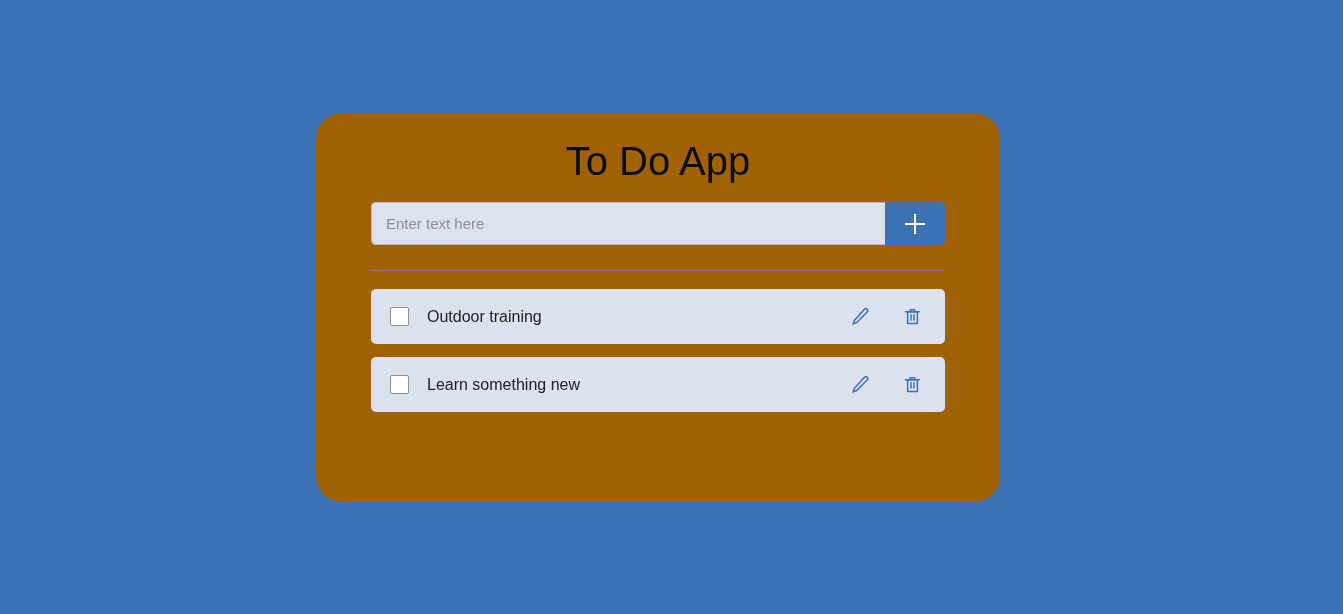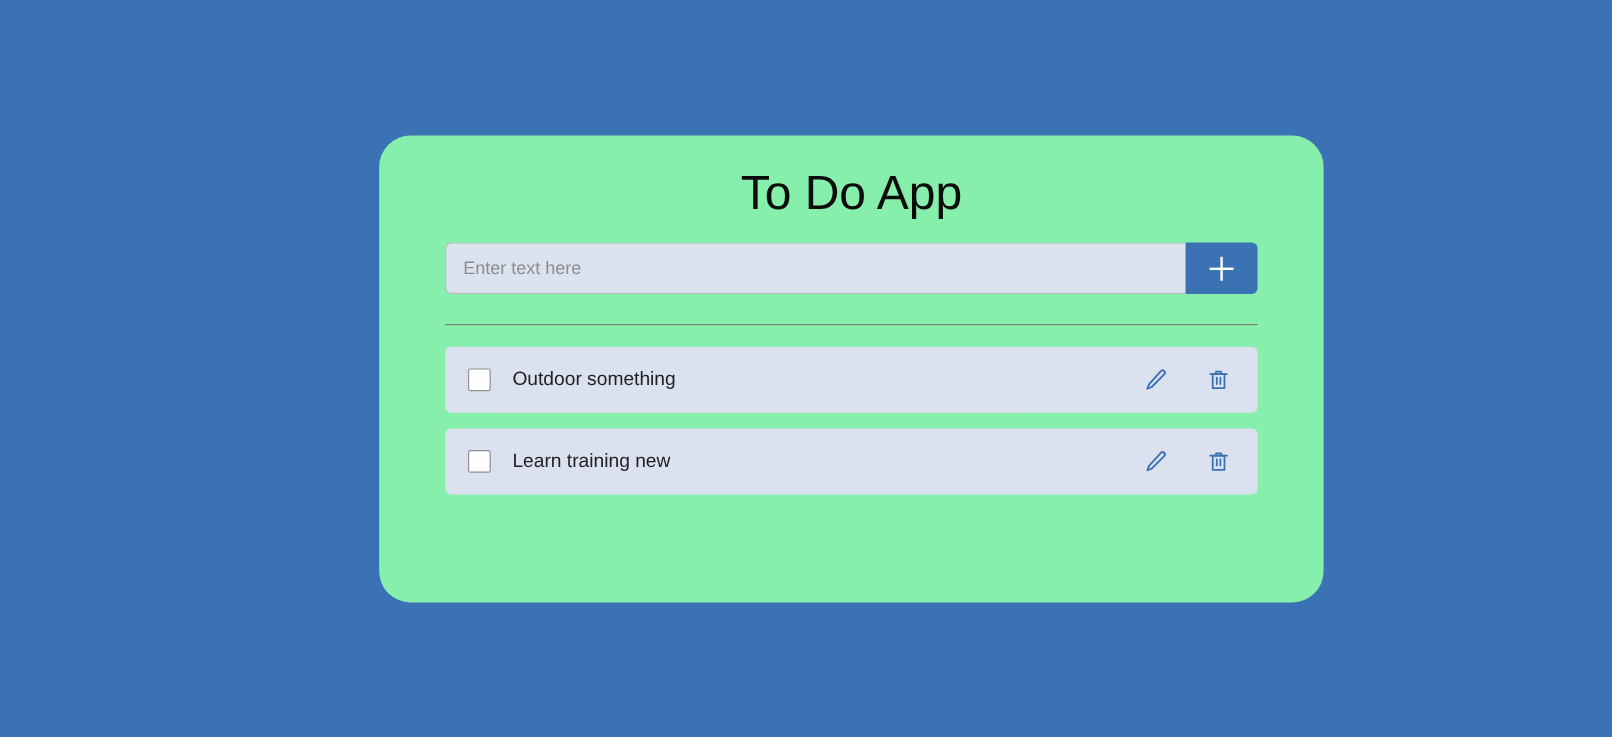--- a/index.html
+++ b/index.html
@@ -15,23 +15,23 @@
     font-family: "Liberation Sans", sans-serif;
     display: flex;
     align-items: flex-start;
     justify-content: center;
   }
 
   .app-card {
     position: absolute;
     left: 316px;
     top: 113px;
-    width: 787px;
+    width: 684px;
     height: 389px;
-    background: #86efac;
+    background: #a16207;
     border-radius: 26px;
     padding: 0;
   }
 
   .app-title {
     text-align: center;
     font-size: 40px;
     font-weight: 400;
     color: #0c0c0c;
     line-height: 1;
@@ -173,41 +173,41 @@
     </button>
   </div>
 
   <hr class="divider">
 
   <ul class="task-list">
 
 
     <li class="task-row">
       <input type="checkbox" class="task-checkbox" style="">
-      <span class="task-label">Outdoor something</span>
+      <span class="task-label">Outdoor training</span>
       <div class="row-actions">
         <button class="icon-button">
           <svg width="22" height="22" viewBox="0 0 24 24" fill="none" stroke="currentColor" stroke-width="1.7" stroke-linecap="round" stroke-linejoin="round">
             <path d="M16.8 3.6a2.1 2.1 0 0 1 3 3L8.4 18 4.5 19.5 6 15.6z"></path>
           </svg>
         </button>
         <button class="icon-button">
           <svg width="21" height="21" viewBox="0 0 24 24" fill="none" stroke="currentColor" stroke-width="1.7" stroke-linecap="round" stroke-linejoin="round">
             <path d="M4 6.5h16"></path>
             <path d="M9.5 6.5V4.3h5v2.2"></path>
             <path d="M6.4 6.5h11.2V20H6.4z"></path>
             <path d="M10.3 10v6M13.7 10v6"></path>
           </svg>
         </button>
       </div>
     </li>
 
     <li class="task-row">
       <input type="checkbox" class="task-checkbox" style="">
-      <span class="task-label">Learn training new</span>
+      <span class="task-label">Learn something new</span>
       <div class="row-actions">
         <button class="icon-button">
           <svg width="22" height="22" viewBox="0 0 24 24" fill="none" stroke="currentColor" stroke-width="1.7" stroke-linecap="round" stroke-linejoin="round">
             <path d="M16.8 3.6a2.1 2.1 0 0 1 3 3L8.4 18 4.5 19.5 6 15.6z"></path>
           </svg>
         </button>
         <button class="icon-button">
           <svg width="21" height="21" viewBox="0 0 24 24" fill="none" stroke="currentColor" stroke-width="1.7" stroke-linecap="round" stroke-linejoin="round">
             <path d="M4 6.5h16"></path>
             <path d="M9.5 6.5V4.3h5v2.2"></path>

